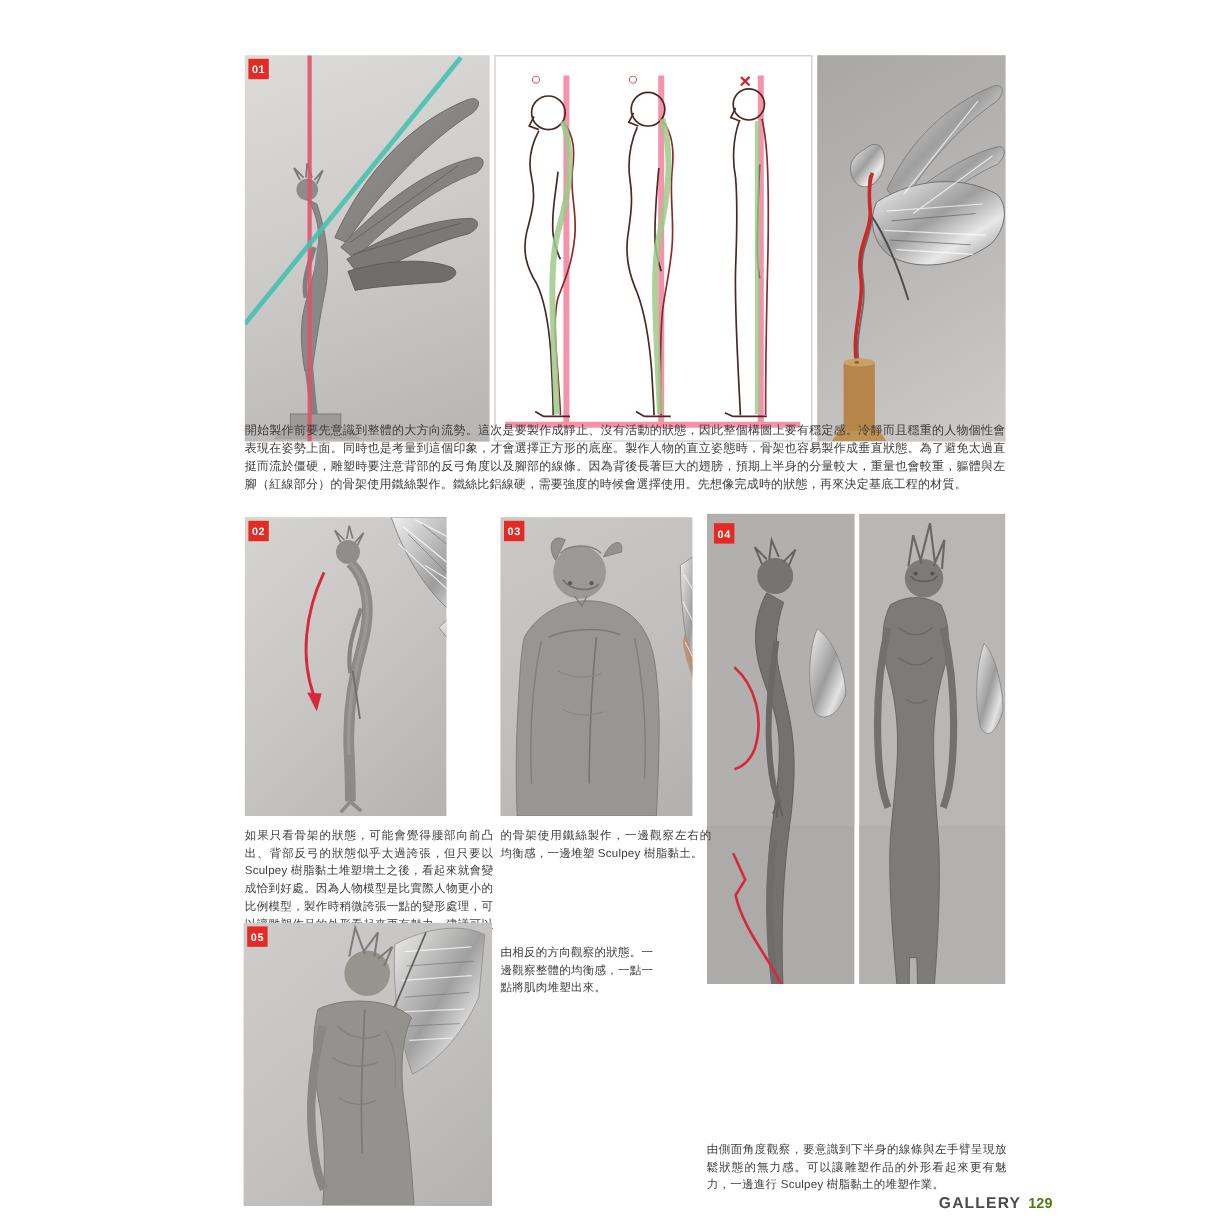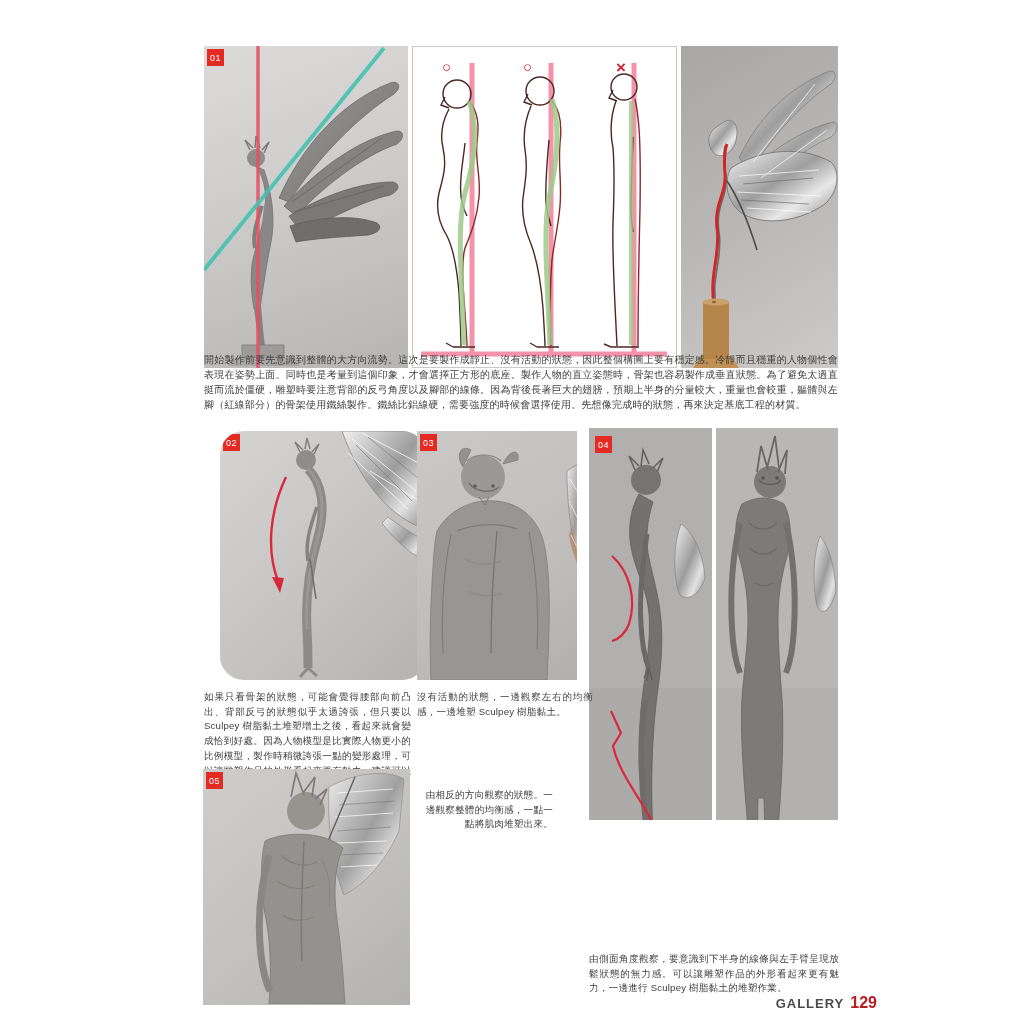--- a/index.html
+++ b/index.html
@@ -4,21 +4,21 @@
 <style>
   html,body{margin:0;padding:0;}
   body{
     width:1024px;height:1024px;position:relative;background:#ffffff;
     font-family:"Liberation Sans","DejaVu Sans",sans-serif;overflow:hidden;
   }
   .photo{position:absolute;overflow:hidden;}
   .photo svg{display:block;}
   .badge{
     position:absolute;left:3px;top:3px;width:17px;height:17px;background:#e32b23;
-    color:#ffffff;font-size:9px;font-weight:normal;display:flex;align-items:center;
+    color:#ffffff;font-size:9px;font-weight:bold;display:flex;align-items:center;
     justify-content:center;letter-spacing:0.5px;z-index:5;
   }
   .cap{
     position:absolute;color:#3d3d3d;font-size:9.6px;line-height:14.7px;
     text-align:justify;letter-spacing:0.2px;
   }
   .intro{
     position:absolute;left:204px;top:352px;width:634px;color:#3d3d3d;
     font-size:10px;line-height:15px;text-align:justify;letter-spacing:0.2px;
   }
@@ -27,21 +27,21 @@
     background:#ffffff;border:1px solid #c9c9c9;box-sizing:border-box;
   }
   .mark{
     position:absolute;color:#d3202f;font-weight:bold;line-height:1;
   }
   .footer{
     position:absolute;left:700px;top:994px;width:177px;text-align:right;
     color:#3a3a3a;white-space:nowrap;
   }
   .footer .glabel{font-size:13px;letter-spacing:1px;color:#4a4a4a;font-weight:bold;}
-  .footer .pnum{font-size:16px;font-weight:bold;margin-left:6px;color:#b91c1c;}
+  .footer .pnum{font-size:12px;font-weight:bold;margin-left:6px;color:#4d7c0f;}
 </style>
 </head>
 <body>
 
 <div class="photo" style="left:204px;top:46px;width:204px;height:322px;background:linear-gradient(160deg,#dcdbd9 0%,#cfcecc 40%,#b7b5b3 100%);">
   <svg width="204" height="322" viewBox="0 0 204 322">
     <defs>
       <linearGradient id="wing1" x1="0" y1="0" x2="1" y2="1">
         <stop offset="0" stop-color="#989694"></stop>
           <stop offset="1" stop-color="#767472"></stop>
@@ -147,21 +147,21 @@
       <path d="M20,310 L50,310 L58,322 L12,322 Z" fill="#c09155"></path>
       <rect x="22" y="255" width="26" height="58" rx="3" fill="#b5854a"></rect>
       <ellipse cx="35" cy="256" rx="13" ry="3.5" fill="#caa169"></ellipse>
       <ellipse cx="33" cy="256" rx="2" ry="1.2" fill="#8a5f2e"></ellipse>
     </g>
   </svg>
 </div>
 
 <div class="intro">開始製作前要先意識到整體的大方向流勢。這次是要製作成靜止、沒有活動的狀態，因此整個構圖上要有穩定感。冷靜而且穩重的人物個性會表現在姿勢上面。同時也是考量到這個印象，才會選擇正方形的底座。製作人物的直立姿態時，骨架也容易製作成垂直狀態。為了避免太過直挺而流於僵硬，雕塑時要注意背部的反弓角度以及腳部的線條。因為背後長著巨大的翅膀，預期上半身的分量較大，重量也會較重，軀體與左腳（紅線部分）的骨架使用鐵絲製作。鐵絲比鋁線硬，需要強度的時候會選擇使用。先想像完成時的狀態，再來決定基底工程的材質。</div>
 
-<div class="photo" style="left:220px;top:431px;width:206px;height:249px;background:linear-gradient(135deg,#d6d4d2 0%,#c6c4c2 55%,#b5b3b1 100%);border-radius:24px;">
+<div class="photo" style="left:204px;top:431px;width:168px;height:249px;background:linear-gradient(135deg,#d6d4d2 0%,#c6c4c2 55%,#b5b3b1 100%);">
   <svg width="206" height="249" viewBox="0 0 206 249">
     <defs>
       <linearGradient id="foilB" x1="0" y1="0" x2="1" y2="1">
         <stop offset="0" stop-color="#f0f0f0"></stop>
           <stop offset="0.5" stop-color="#9c9c9c"></stop>
         <stop offset="0.75" stop-color="#e2e2e2"></stop>
           <stop offset="1" stop-color="#8e8e8e"></stop>
       </linearGradient>
     </defs>
     <g>
@@ -262,22 +262,22 @@
       <line x1="175" y1="472" x2="175" y2="504" stroke="#3d3d3d" stroke-width="2.5"></line>
       <rect x="158" y="490" width="36" height="28" rx="5" fill="#ad8145"></rect>
       <ellipse cx="170" cy="500" rx="3" ry="2.4" fill="#6b4a22"></ellipse>
       <ellipse cx="182" cy="505" rx="3" ry="2.4" fill="#6b4a22"></ellipse>
     </g>
   </svg>
   <div class="badge" style="left:6px;top:8px;">04</div>
 </div>
 
 <div class="cap" style="left:204px;top:690px;width:207px;">如果只看骨架的狀態，可能會覺得腰部向前凸出、背部反弓的狀態似乎太過誇張，但只要以 Sculpey 樹脂黏土堆塑增土之後，看起來就會變成恰到好處。因為人物模型是比實際人物更小的比例模型，製作時稍微誇張一點的變形處理，可以讓雕塑作品的外形看起來更有魅力。建議可以試著調整成大膽的姿勢或體態。如果不理想的話，再恢復原狀就可以了。</div>
-<div class="cap" style="left:417px;top:690px;width:176px;">沒有活動的狀態，一邊觀察左右的均衡感，一邊堆塑 Sculpey 樹脂黏土。</div>
-<div class="cap" style="left:417px;top:788px;width:136px;text-align:right;">由相反的方向觀察的狀態。一邊觀察整體的均衡感，一點一點將肌肉堆塑出來。</div>
+<div class="cap" style="left:417px;top:690px;width:176px;">的骨架使用鐵絲製作，一邊觀察左右的均衡感，一邊堆塑 Sculpey 樹脂黏土。</div>
+<div class="cap" style="left:417px;top:788px;width:136px;text-align:left;">由相反的方向觀察的狀態。一邊觀察整體的均衡感，一點一點將肌肉堆塑出來。</div>
 
 <div class="photo" style="left:203px;top:769px;width:207px;height:236px;background:linear-gradient(140deg,#cfcdcb 0%,#c3c1bf 55%,#b4b2b0 100%);">
   <svg width="207" height="235" viewBox="0 0 207 235">
     <g>
       <path d="M126,18 C152,4 182,0 201,10 L196,62 C181,96 160,116 141,126 C130,100 124,58 126,18 Z" fill="url(#foilB)" opacity="0.9" stroke="#8a8a8a" stroke-width="0.7"></path>
       <path d="M134,24 L190,20 M132,48 L190,44 M134,74 L184,72 M138,98 L174,96" stroke="#ffffff" stroke-width="1" opacity="0.7"></path>
       <path d="M136,36 L192,32 M134,62 L188,58 M136,86 L180,84" stroke="#767676" stroke-width="0.7" opacity="0.8"></path>
       <line x1="152" y1="8" x2="120" y2="84" stroke="#5f5f5f" stroke-width="1.4"></line>
     </g>
     <g>

